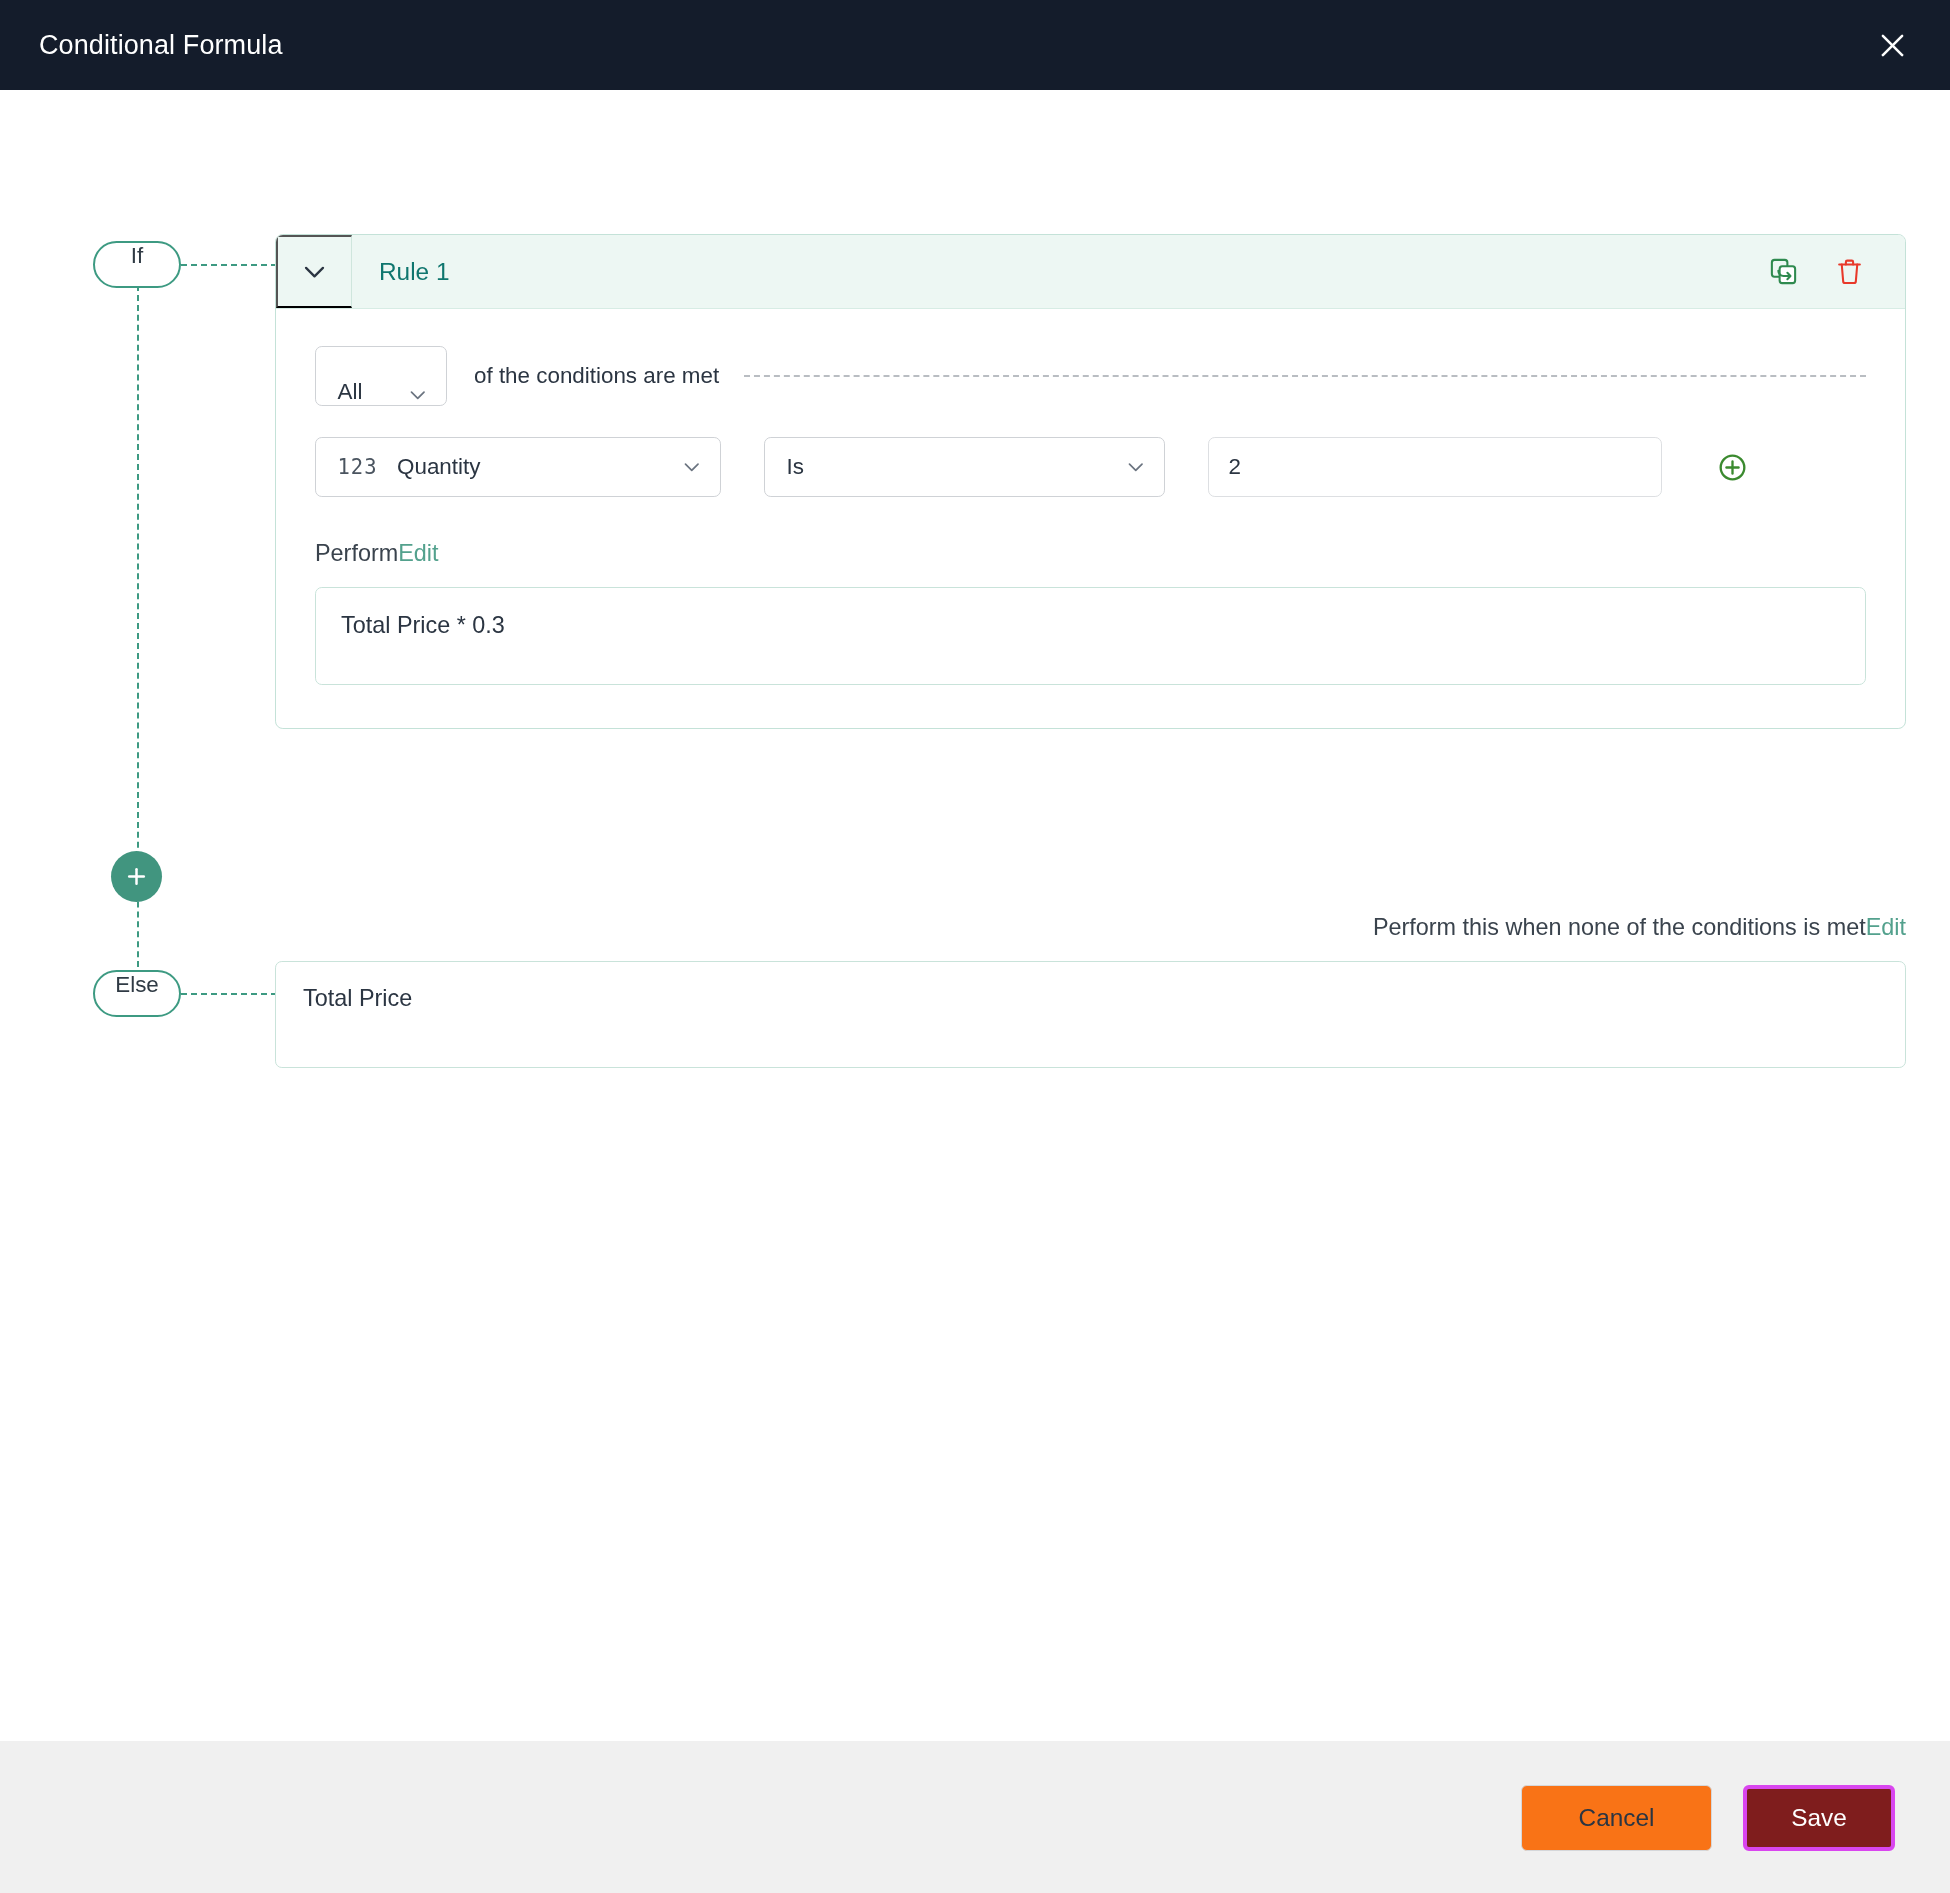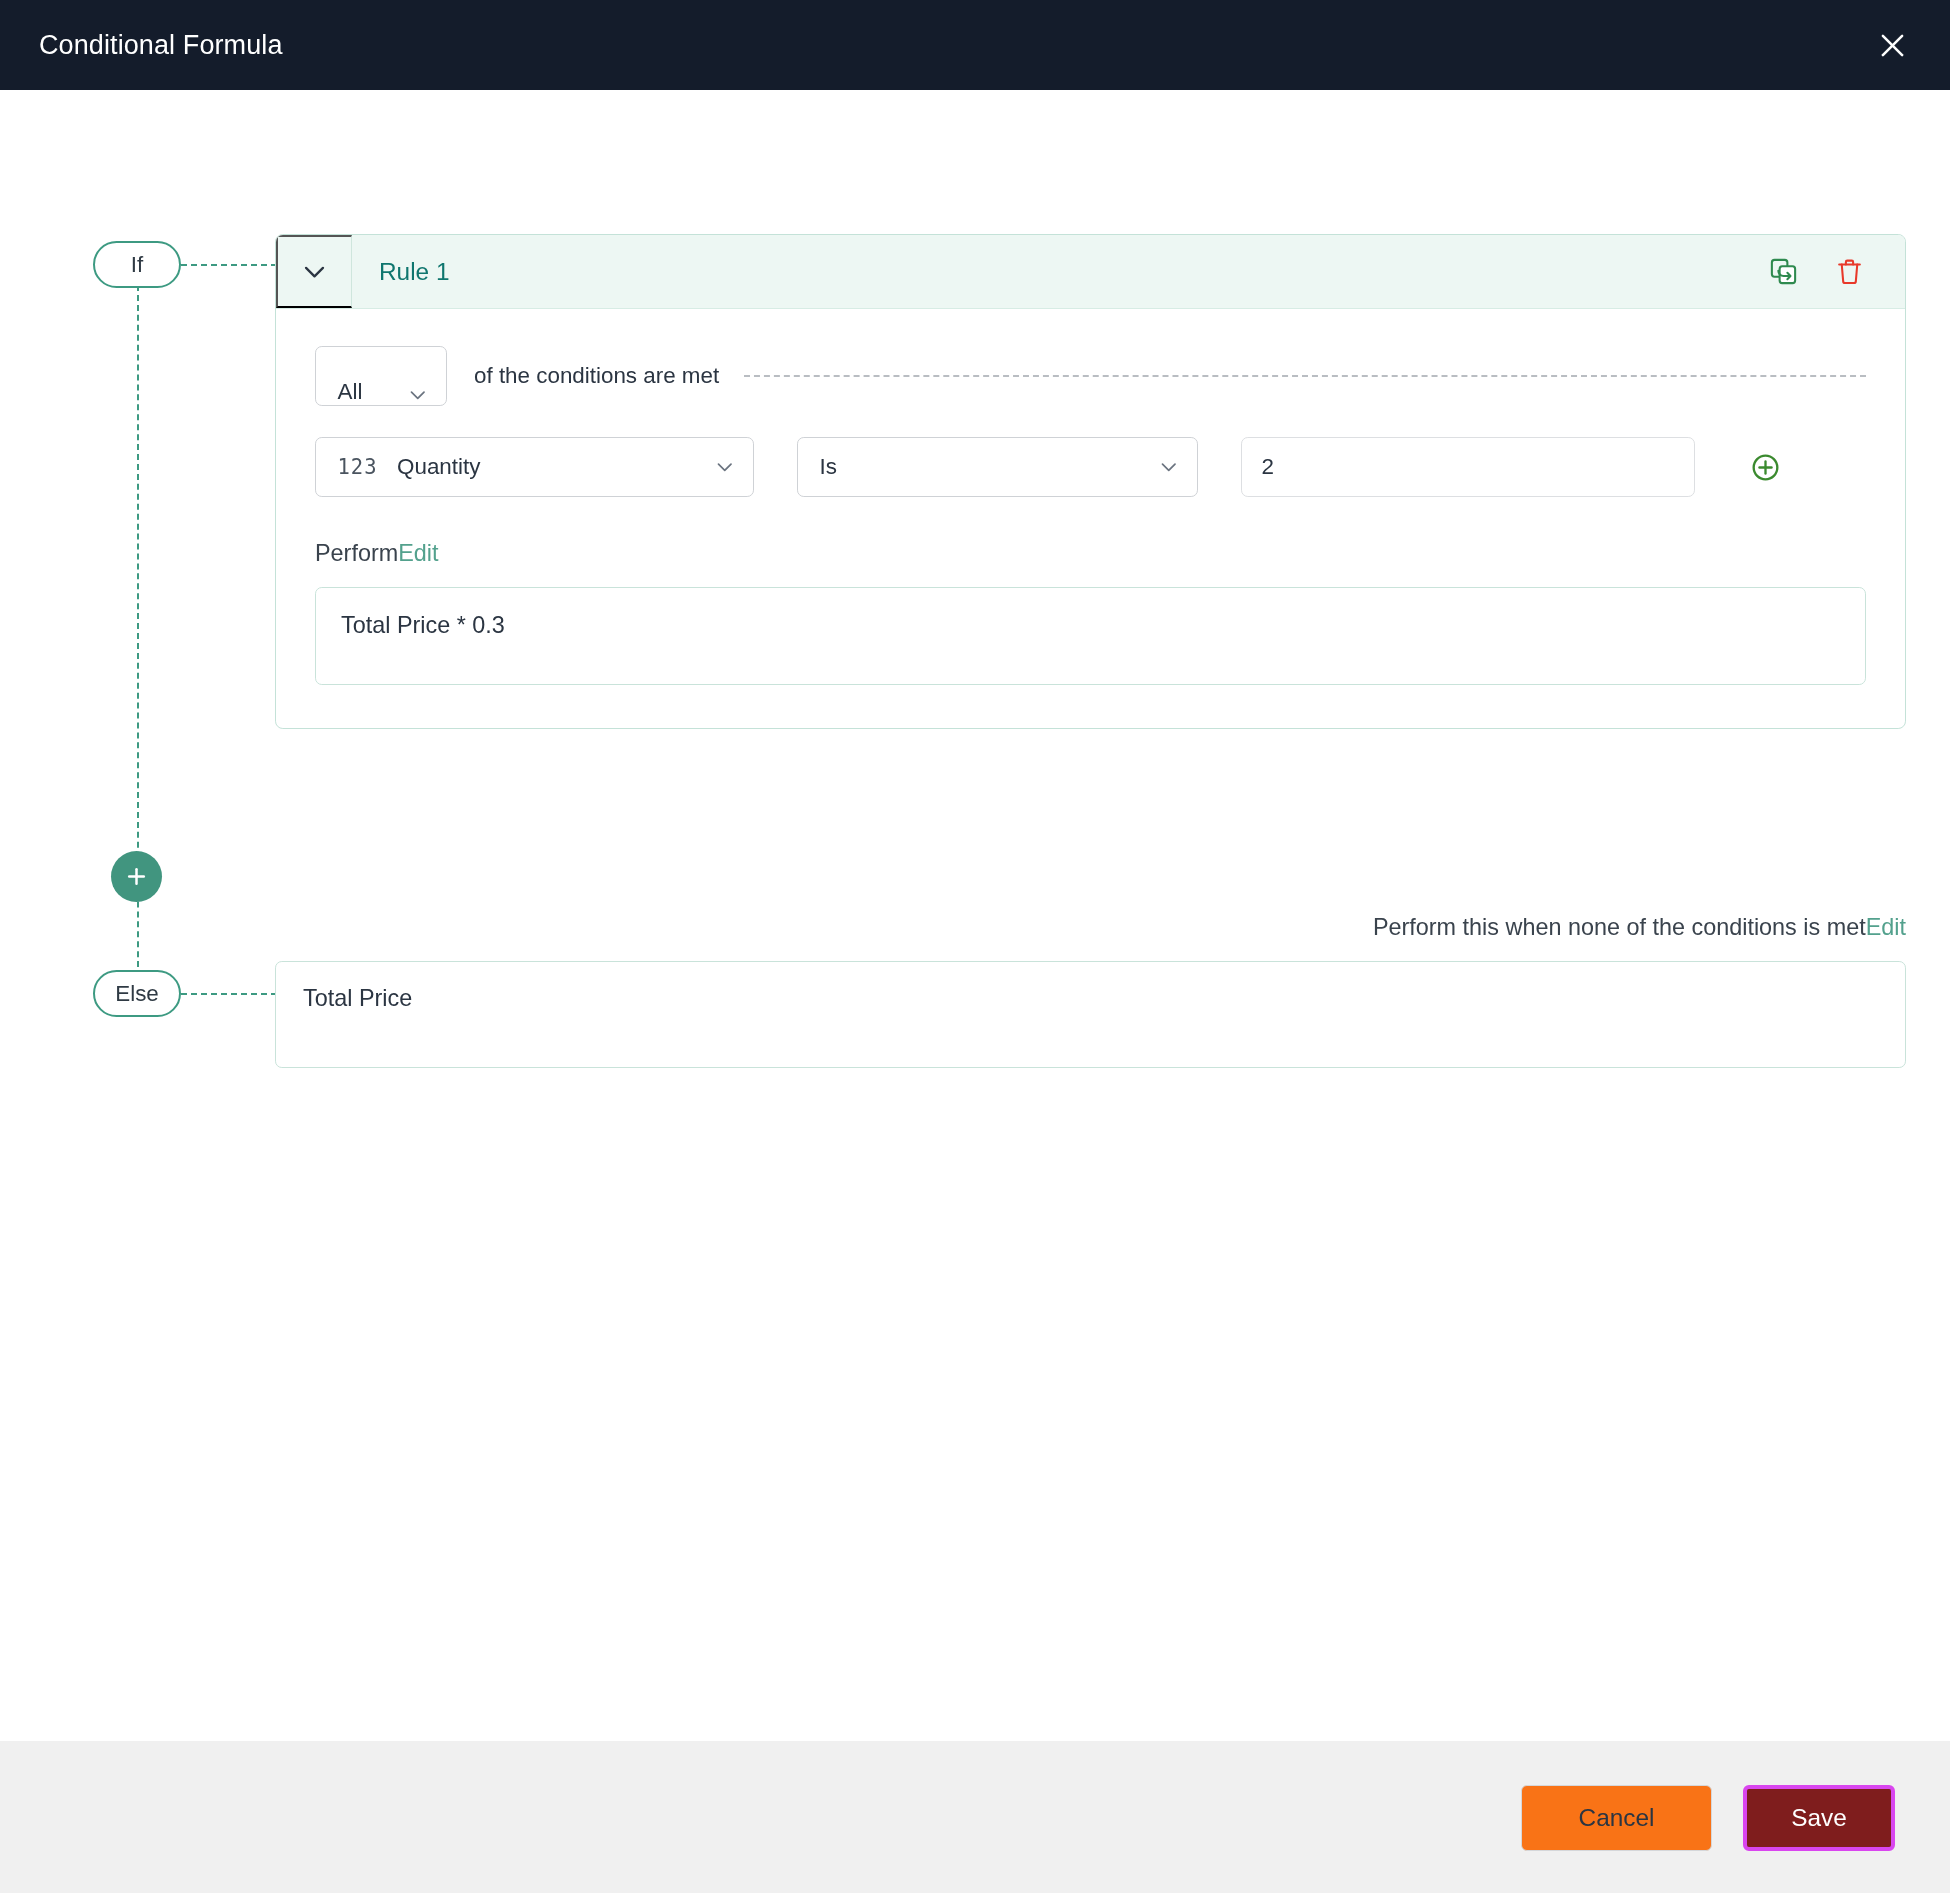--- a/index.html
+++ b/index.html
@@ -71,21 +71,20 @@
 
   
   .pill {
     position: absolute;
     width: 88px;
     height: 47px;
     border: 2px solid #3d9a82;
     border-radius: 25px;
     background: #ffffff;
     display: flex;
-    align-items: center;
     justify-content: center;
     font-size: 22.4px;
     color: #2f3a44;
     z-index: 3;
     cursor: pointer;
   }
   .pill-if   { left: 93px; top: 151px; }
   .pill-else { left: 93px; top: 880px; }
 
   .pill-lead {
@@ -205,21 +204,21 @@
     margin-left: 25px;
   }
 
   
   .cond-row {
     display: flex;
     align-items: center;
     gap: 43px;
     margin-bottom: 43px;
   }
-  .field-select { width: 439px; text-align: right; }
+  .field-select { width: 406px; text-align: right; }
   .field-left { display: flex; align-items: center; }
   .type-glyph {
     font-family: "DejaVu Sans Mono", monospace;
     font-size: 20.5px;
     color: #4a545f;
     letter-spacing: 1px;
     margin-right: 19.5px;
   }
   .op-select { width: 401px; }
   .value-input {

